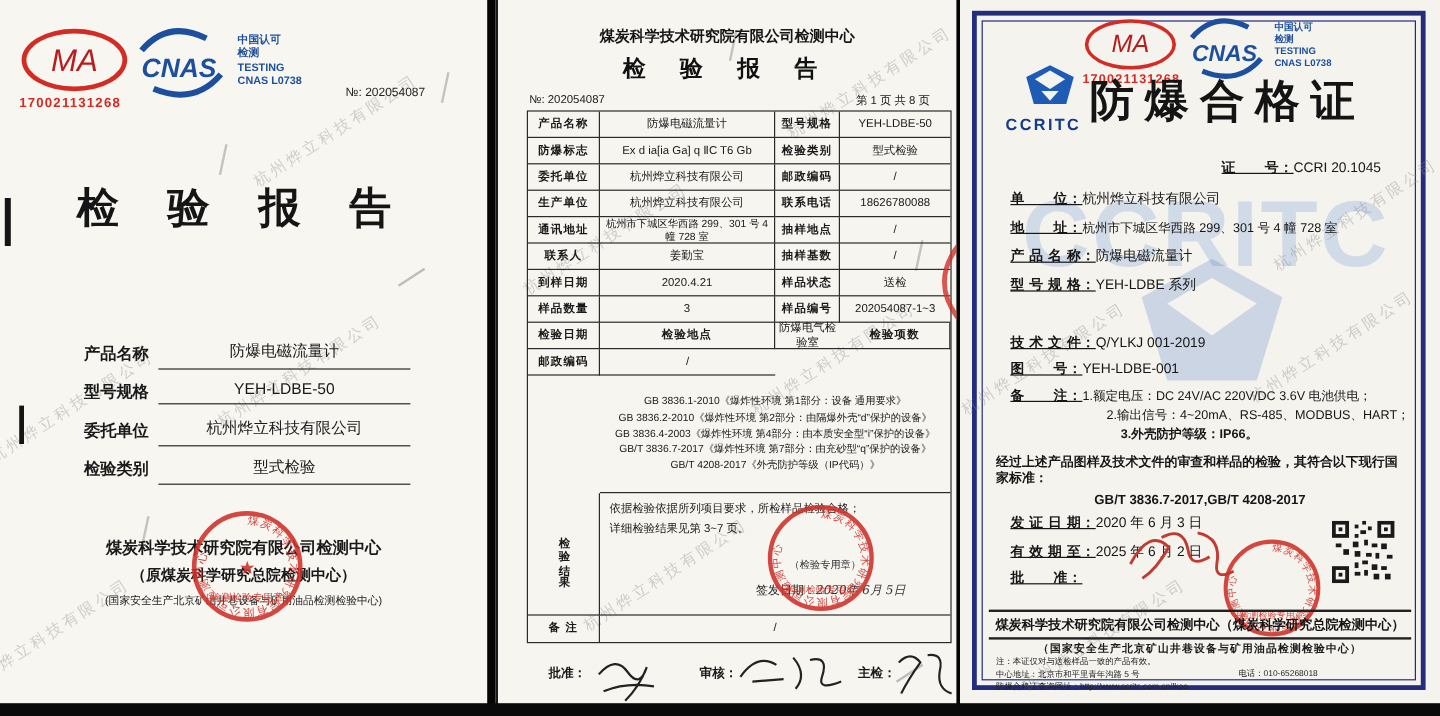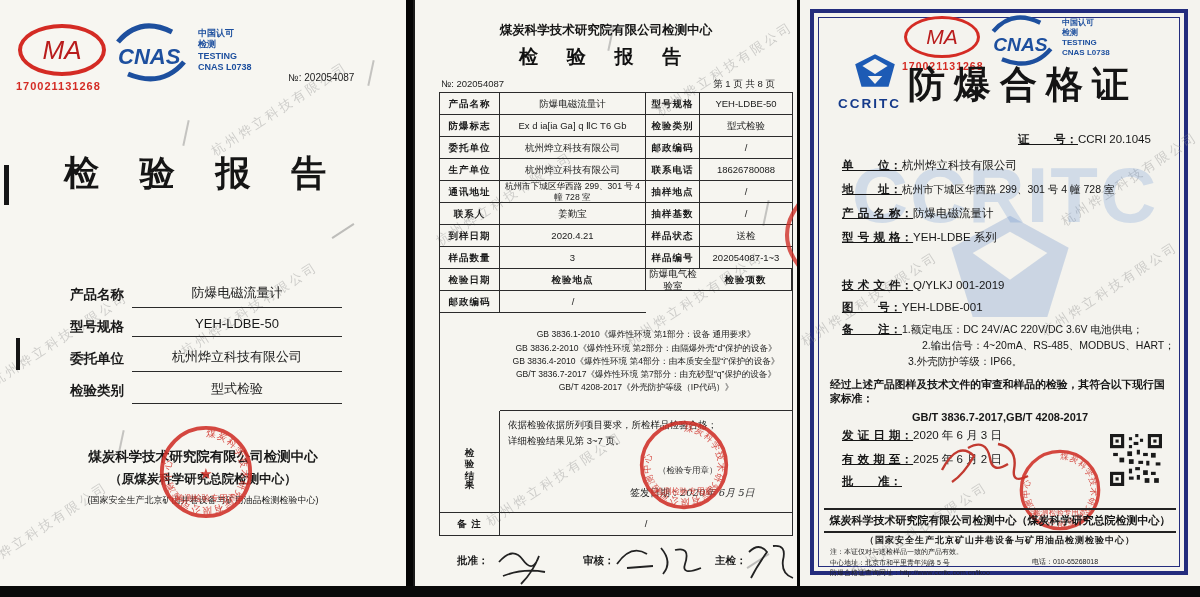--- a/index.html
+++ b/index.html
@@ -216,21 +216,21 @@
       <div class="tl">检验地点</div>
       <div class="last-col">防爆电气检验室</div>
 
       <div class="tl">检验项数</div>
       <div class="tl">邮政编码</div>
       <div class="last-col">/</div>
 
       <div class="m-basis last-col">
         <span>GB 3836.1-2010《爆炸性环境 第1部分：设备 通用要求》</span>
         <span>GB 3836.2-2010《爆炸性环境 第2部分：由隔爆外壳“d”保护的设备》</span>
-        <span>GB 3836.4-2010《爆炸性环境 第4部分：由本质安全型“i”保护的设备》</span>
+        <span>GB 3836.4-2003《爆炸性环境 第4部分：由本质安全型“i”保护的设备》</span>
         <span>GB/T 3836.7-2017《爆炸性环境 第7部分：由充砂型“q”保护的设备》</span>
         <span>GB/T 4208-2017《外壳防护等级（IP代码）》</span>
       </div>
 
       <div class="tl">
         <span class="m-vert">检验结果</span>
       </div>
       <div class="m-result last-col">
         <span>依据检验依据所列项目要求，所检样品检验合格；</span>
         <span style="margin-top:4px;">详细检验结果见第 3~7 页。</span>
@@ -330,21 +330,21 @@
       <span class="lab">技 术 文 件：</span><span>Q/YLKJ 001-2019</span>
     </div>
     <div class="r-line" style="left:42px; top:300px;">
       <span class="lab">图　　号：</span><span>YEH-LDBE-001</span>
     </div>
 
     <div class="r-line" style="left:42px; top:322px;">
       <span class="lab">备　　注：</span><span class="r-small">1.额定电压：DC 24V/AC 220V/DC 3.6V 电池供电；</span>
     </div>
     <div class="r-line r-small" style="left:122px; top:339px;">2.输出信号：4~20mA、RS-485、MODBUS、HART；</div>
-    <div class="r-line r-small" style="left:108px; top:355px;">3.外壳防护等级：IP66。</div>
+    <div class="r-line r-small" style="left:134px; top:355px;font-weight:bold;">3.外壳防护等级：IP66。</div>
 
     <div class="r-line" style="left:30px; top:378px; font-size:10.8px; font-weight:bold; width:344px; white-space:normal;">经过上述产品图样及技术文件的审查和样品的检验，其符合以下现行国家标准：</div>
     <div class="r-line" style="left:0; top:411px; width:400px; text-align:center; font-weight:bold; font-size:11px;">GB/T 3836.7-2017,GB/T 4208-2017</div>
 
     <div class="r-line" style="left:42px; top:428px;">
       <span class="lab">发 证 日 期：</span><span>2020 年 6 月 3 日</span>
     </div>
     <div class="r-line" style="left:42px; top:452px;">
       <span class="lab">有 效 期 至：</span><span>2025 年 6 月 2 日</span>
     </div>

